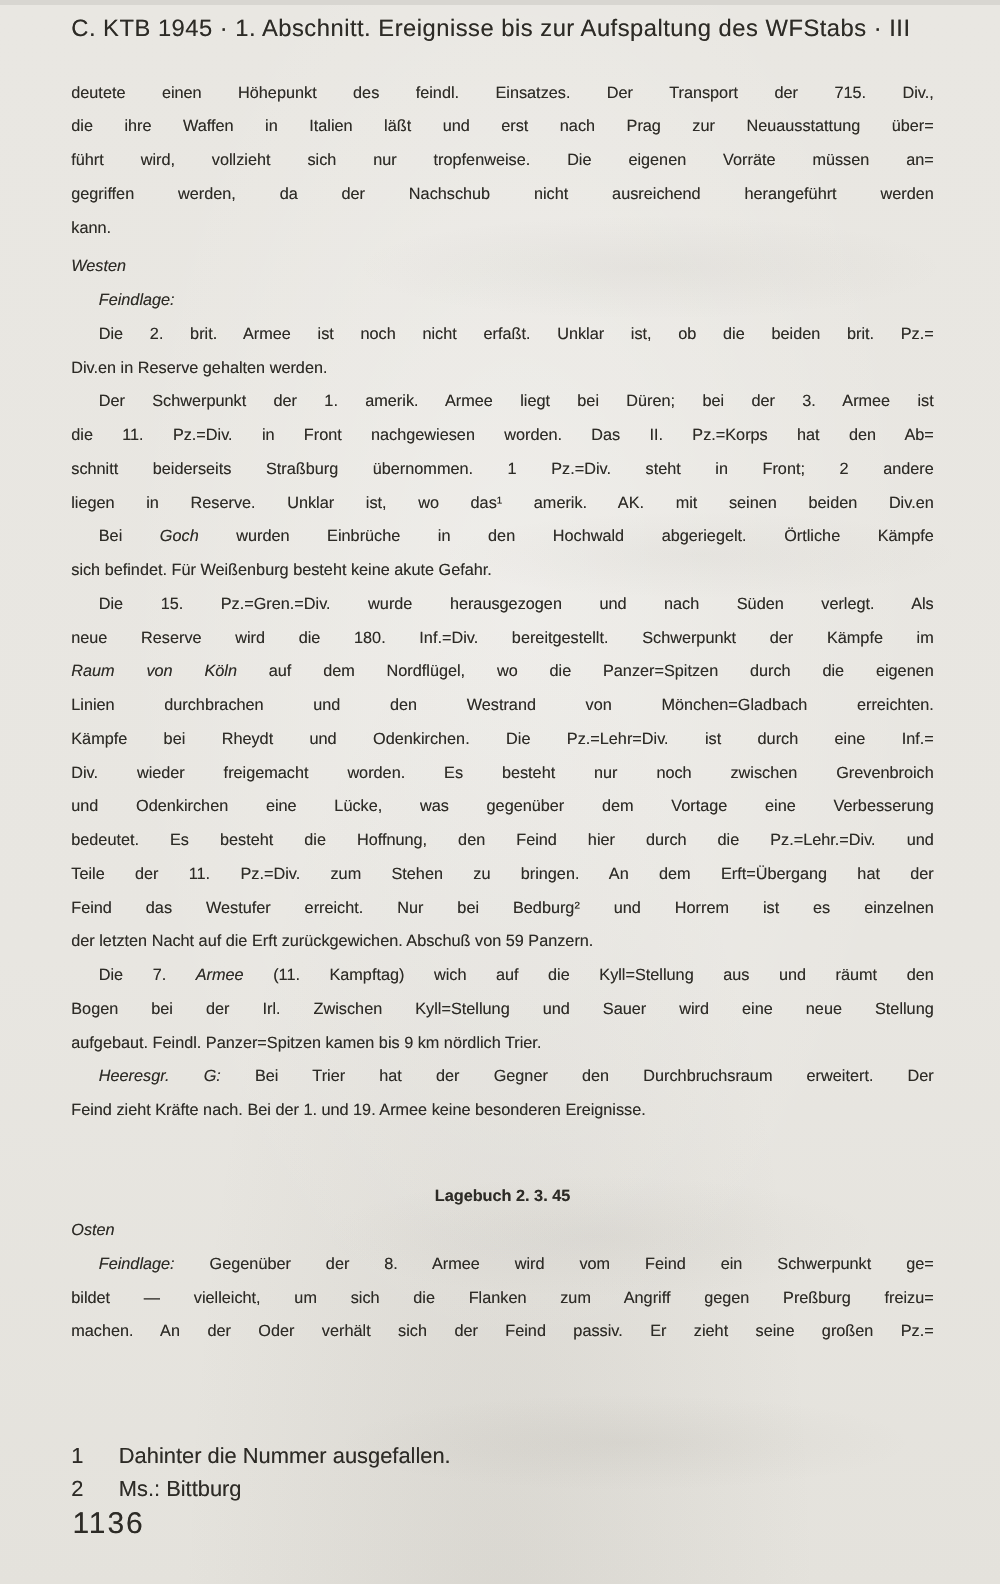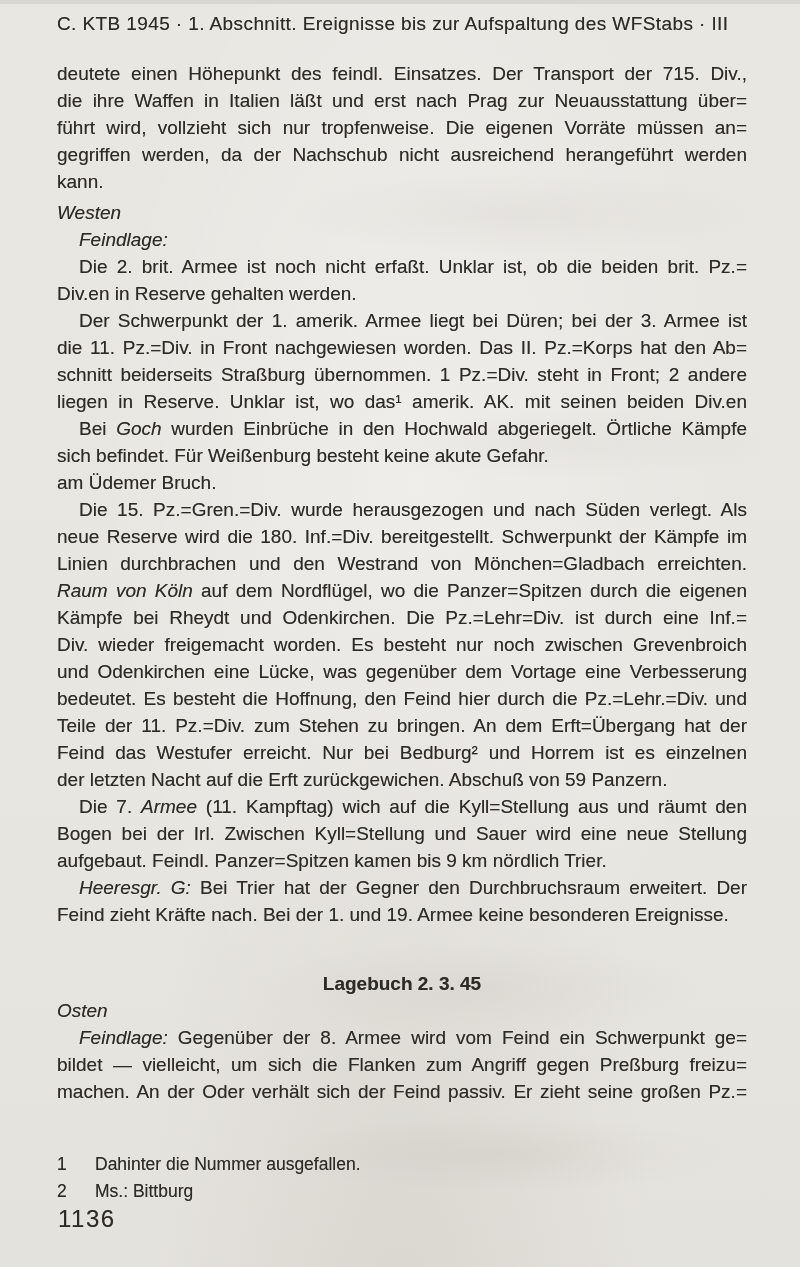--- a/index.html
+++ b/index.html
@@ -40,21 +40,21 @@
     font-size: 19px;
     letter-spacing: 0.4px;
     white-space: nowrap;
     text-shadow: 0 0 0.5px rgba(45,43,38,0.55);
   }
   .body-text {
     position: absolute;
     left: 57px;
     top: 56px;
     width: 690px;
-    font-size: 19px;
+    font-size: 13px;
     line-height: 27px;
     text-shadow: 0 0 0.5px rgba(45,43,38,0.5);
   }
   .line { min-height: 27px; }
   .justify { text-align: justify; text-align-last: justify; }
   .center  { text-align: center; text-align-last: center; }
   .indent  { text-indent: 22px; }
   .bold    { font-weight: bold; }
   .italic  { font-style: italic; }
   .footnotes {
@@ -94,25 +94,24 @@
       <div class="line" style="margin-top: 4px;"><span class="italic">Westen</span></div>
       <div class="line indent"><span class="italic">Feindlage:</span></div>
       <div class="line justify indent"><span>Die 2. brit. Armee ist noch nicht erfaßt. Unklar ist, ob die beiden brit. Pz.=</span></div>
       <div class="line"><span>Div.en in Reserve gehalten werden.</span></div>
       <div class="line justify indent"><span>Der Schwerpunkt der 1. amerik. Armee liegt bei Düren; bei der 3. Armee ist</span></div>
       <div class="line justify"><span>die 11. Pz.=Div. in Front nachgewiesen worden. Das II. Pz.=Korps hat den Ab=</span></div>
       <div class="line justify"><span>schnitt beiderseits Straßburg übernommen. 1 Pz.=Div. steht in Front; 2 andere</span></div>
       <div class="line justify"><span>liegen in Reserve. Unklar ist, wo das¹ amerik. AK. mit seinen beiden Div.en</span></div>
       <div class="line justify indent"><span>Bei </span><span class="italic">Goch</span><span> wurden Einbrüche in den Hochwald abgeriegelt. Örtliche Kämpfe</span></div>
       <div class="line"><span>sich befindet. Für Weißenburg besteht keine akute Gefahr.</span></div>
-      <div class="line"><span>am Üdemer Bruch.</span></div>
       <div class="line justify indent"><span>Die 15. Pz.=Gren.=Div. wurde herausgezogen und nach Süden verlegt. Als</span></div>
       <div class="line justify"><span>neue Reserve wird die 180. Inf.=Div. bereitgestellt. Schwerpunkt der Kämpfe im</span></div>
+      <div class="line justify"><span class="italic">Raum von Köln</span><span> auf dem Nordflügel, wo die Panzer=Spitzen durch die eigenen</span></div>
       <div class="line justify"><span>Linien durchbrachen und den Westrand von Mönchen=Gladbach erreichten.</span></div>
-      <div class="line justify"><span class="italic">Raum von Köln</span><span> auf dem Nordflügel, wo die Panzer=Spitzen durch die eigenen</span></div>
       <div class="line justify"><span>Kämpfe bei Rheydt und Odenkirchen. Die Pz.=Lehr=Div. ist durch eine Inf.=</span></div>
       <div class="line justify"><span>Div. wieder freigemacht worden. Es besteht nur noch zwischen Grevenbroich</span></div>
       <div class="line justify"><span>und Odenkirchen eine Lücke, was gegenüber dem Vortage eine Verbesserung</span></div>
       <div class="line justify"><span>bedeutet. Es besteht die Hoffnung, den Feind hier durch die Pz.=Lehr.=Div. und</span></div>
       <div class="line justify"><span>Teile der 11. Pz.=Div. zum Stehen zu bringen. An dem Erft=Übergang hat der</span></div>
       <div class="line justify"><span>Feind das Westufer erreicht. Nur bei Bedburg² und Horrem ist es einzelnen</span></div>
       <div class="line"><span>der letzten Nacht auf die Erft zurückgewichen. Abschuß von 59 Panzern.</span></div>
       <div class="line justify indent"><span>Die 7. </span><span class="italic">Armee</span><span> (11. Kampftag) wich auf die Kyll=Stellung aus und räumt den</span></div>
       <div class="line justify"><span>Bogen bei der Irl. Zwischen Kyll=Stellung und Sauer wird eine neue Stellung</span></div>
       <div class="line"><span>aufgebaut. Feindl. Panzer=Spitzen kamen bis 9 km nördlich Trier.</span></div>

